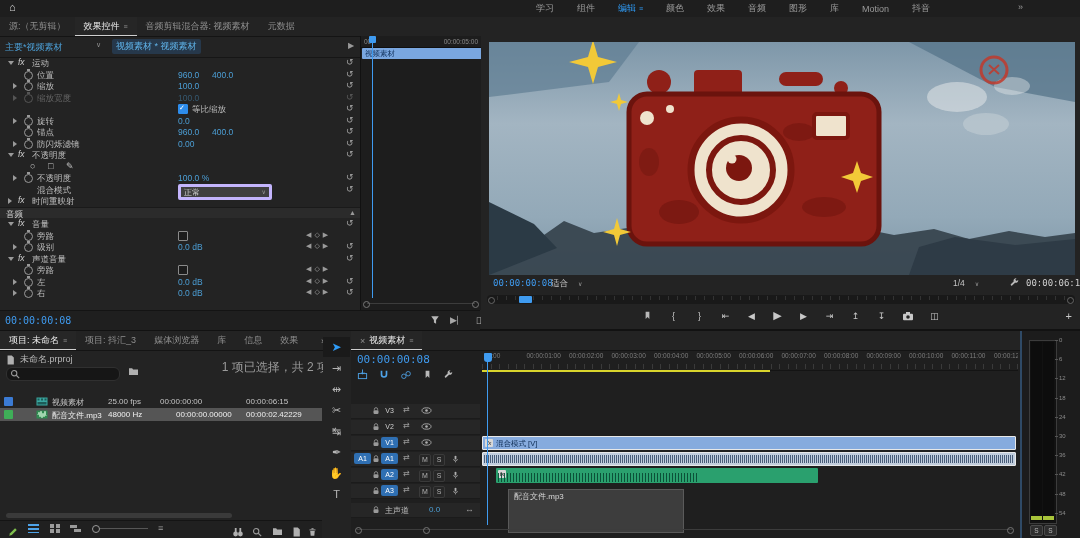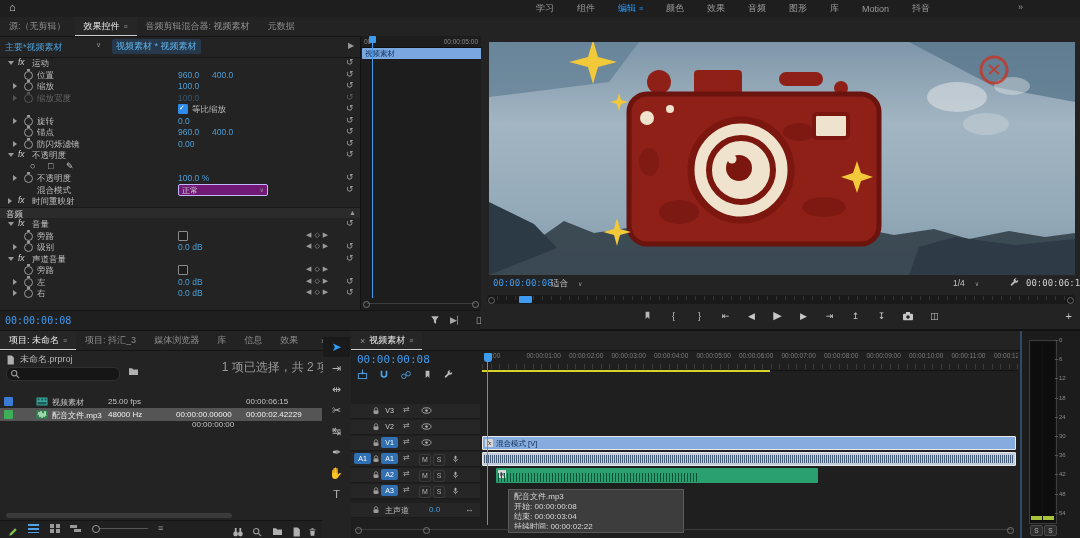--- a/index.html
+++ b/index.html
@@ -39,21 +39,21 @@
   .tri.r{border-left:4px solid #9a9a9a;border-top:3px solid transparent;border-bottom:3px solid transparent;top:3px;}
   .tri.d{border-top:4px solid #9a9a9a;border-left:3px solid transparent;border-right:3px solid transparent;top:4px;}
   .sw{position:absolute;left:24px;top:2px;width:7px;height:7px;border:1px solid #9a9a9a;border-radius:50%;}
   .sw:before{content:"";position:absolute;left:2px;top:-3px;width:3px;height:2px;background:#9a9a9a;}
   .secrow{position:absolute;inset:0;background:#2b2b2b;border-top:1px solid #1a1a1a;}
   .secrow .lab{left:6px;color:#d6d6d6;}
   .secrow .col{position:absolute;left:349px;top:1px;color:#9a9a9a;font-size:7px;}
   .cb{position:absolute;left:178px;top:1px;width:8px;height:8px;border:1px solid #8a8a8a;background:#1c1c1c;border-radius:1px;}
   .cb.on{background:#2d8ceb;border-color:#2d8ceb;}
   .cb.on:before{content:"✓";position:absolute;left:0px;top:-1px;font-size:7px;color:#fff;}
-  .dropbox{position:absolute;left:178px;top:0;width:82px;height:10px;background:#701a75;border:1px solid #c4b5fd;border-radius:2px;color:#d0d0d0;font-size:8px;padding:0 3px;}
+  .dropbox{position:absolute;left:178px;top:0;width:82px;height:10px;background:#404040;border:3px solid #c4b5fd;border-radius:2px;color:#d0d0d0;font-size:8px;padding:0 3px;}
   .dropbox .dc{position:absolute;right:3px;top:1px;font-size:6px;color:#9a9a9a;}
   .nav{position:absolute;left:306px;top:1px;color:#9a9a9a;font-size:7px;letter-spacing:3px;}
   .shp{position:absolute;top:0;color:#c4c4c4;font-size:9px;}
   #ec-foot{position:absolute;left:0;top:293px;width:480px;height:19px;background:#1f1f1f;border-top:1px solid #141414;}
   #ec-tc{position:absolute;left:5px;top:4px;color:#3f9bf0;font-size:10px;}
   #ec-foot-icons{position:absolute;left:430px;top:4px;display:flex;gap:10px;color:#a8a8a8;}
   #ec-mini{position:absolute;left:360px;top:19px;width:120px;height:274px;background:#1d1d1d;border-left:1px solid #111;}
   #ec-mini .ruler{position:absolute;left:0;top:0;width:120px;height:11px;color:#8a8a8a;font-size:6.5px;border-bottom:1px solid #0f0f0f;}
   #ec-mini .clip{position:absolute;left:1px;top:12px;width:118px;height:11px;background:#7aa7e0;color:#10305a;font-size:7.5px;padding-left:3px;line-height:11px;}
   #ec-mini .ph{position:absolute;left:11px;top:0;width:1px;height:262px;background:#3f9bf0;}
@@ -499,21 +499,21 @@
             <svg class="ic" width="12" height="9" viewBox="0 0 12 9">
               <rect x="0.5" y="0.5" width="11" height="8" fill="#3aa7a0"></rect>
               <rect x="1.5" y="1.5" width="2" height="2" fill="#1c5c58"></rect>
               <rect x="5" y="1.5" width="2" height="2" fill="#1c5c58"></rect>
               <rect x="8.5" y="1.5" width="2" height="2" fill="#1c5c58"></rect>
               <rect x="1.5" y="5" width="9" height="2.5" fill="#1c5c58"></rect>
             </svg>
           </span>
           <span style="left:52px;">视频素材</span>
           <span style="left:108px;">25.00 fps</span>
-          <span style="left:192px;margin-top:23px;">00:00:00:00</span>
+          <span style="left:160px;">00:00:00:00</span>
           <span style="left:246px;">00:00:06:15</span>
         </div>
         <div class="pjrow sel" style="top:77px;">
           <span class="chip" style="background:#3fae58;"></span>
           <span style="left:36px;top:2px;position:absolute;">
             <svg class="ic" width="12" height="9" viewBox="0 0 12 9">
               <rect x="0.5" y="0.5" width="11" height="8" fill="#2f8a50"></rect>
               <path d="M1.5 4.5h1v-2h1v4h1v-5h1v6h1v-4h1v3h1v-5h1v4h1" stroke="#bfe8c8" fill="none" stroke-width="0.8"></path>
             </svg>
           </span>
@@ -763,25 +763,20 @@
         </div>
         <div class="clip" style="left:145px;top:137px;width:322px;height:15px;background:#2aa06e;">
           <span class="fxb">fx</span>
           <div style="position:absolute;left:2px;right:120px;bottom:1px;height:9px;background:repeating-linear-gradient(90deg,rgba(8,72,50,.9) 0 1px,transparent 1px 3px);"></div>
         </div>
       </div>
     <div id="tl-phhead"></div>
     <div id="tl-phline"></div>
     <div id="tl-tooltip">
       <div>配音文件.mp3</div>
-      <div id="tl-tooltip-lines">
-          <div>开始: 00:00:00:08</div>
-          <div>结束: 00:00:03:04</div>
-          <div>持续时间: 00:00:02:22</div>
-        </div>
     </div>
     <div id="tl-hs" class="scrollline">
       <span class="ln"></span>
         <span class="dot" style="left:2px;"></span>
         <span class="dot" style="left:70px;"></span>
         <span class="dot" style="right:2px;"></span>
     </div>
   </section>
 
   <section class="panel" id="mt">

